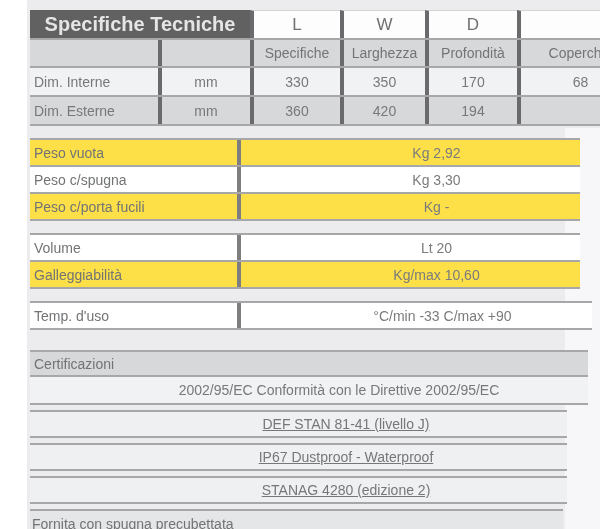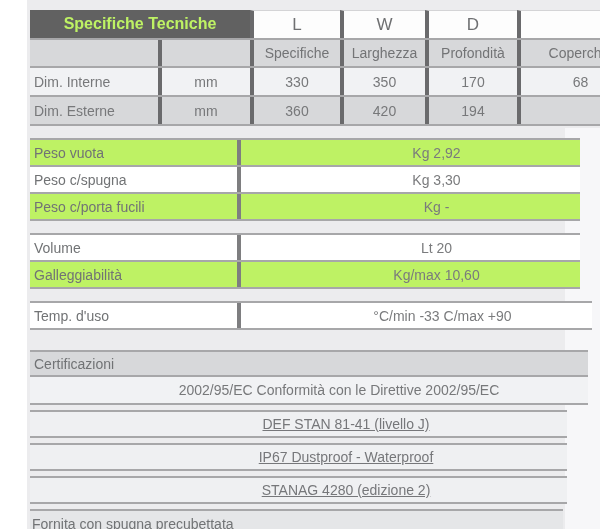--- a/index.html
+++ b/index.html
@@ -9,39 +9,39 @@
   .right-strip{position:absolute;left:565px;top:128px;width:35px;height:401px;background:#f7f7f9;}
   .content{position:absolute;left:30px;top:10px;width:610px;}
 
   
   .dims{width:610px;}
   .drow{display:flex;box-sizing:border-box;border-bottom:2px solid #a7a7a9;}
   .dcell{box-sizing:border-box;display:flex;align-items:center;justify-content:center;
          font-size:14px;color:#77787a;}
   .dcell.vline{border-left:4px solid #6a6a6c;}
   .row-title{height:30px;}
-  .title-cell{width:220px;background:#616161;color:#bef264;font-weight:bold;font-size:16px;}
+  .title-cell{width:220px;background:#616161;color:#e5e5e5;font-weight:bold;font-size:20px;}
   .letter-cell{background:#fdfdfd;color:#6f7072;font-size:17px;border-top:1px solid #d4d4d6;}
   .row-cols{height:28px;background:#d7d8da;}
   .colhead{color:#737476;}
   .row-data-light{height:29px;background:#f1f2f4;}
   .row-data-gray{height:29px;background:#d7d8da;}
   .c1{width:128px;justify-content:flex-start;padding-left:4px;}
   .c2{width:92px;}
   .c3{width:90px;}
   .c4{width:85px;}
   .c5{width:92px;}
   .c6{width:123px;}
   .row-title .t1{width:220px;}
 
   
   .section{box-sizing:border-box;border-top:2px solid #a7a7a9;}
   .w550{width:550px;}
   .srow{display:flex;box-sizing:border-box;height:27px;border-bottom:2px solid #a7a7a9;}
-  .srow.light{background:#bef264;}
+  .srow.light{background:#fde047;}
   .srow.gray{background:#ffffff;}
   .slabel{box-sizing:border-box;width:207px;display:flex;align-items:center;
           padding-left:4px;font-size:14px;color:#717375;}
   .svalue{box-sizing:border-box;flex:1;display:flex;align-items:center;justify-content:center;
           padding-left:52px;font-size:14px;color:#7a7b7d;border-left:4px solid #7e7e80;}
   .mt12{margin-top:12px;}
   .mt6{margin-top:20px;}
   .mt2{margin-top:5px;}
 
   

